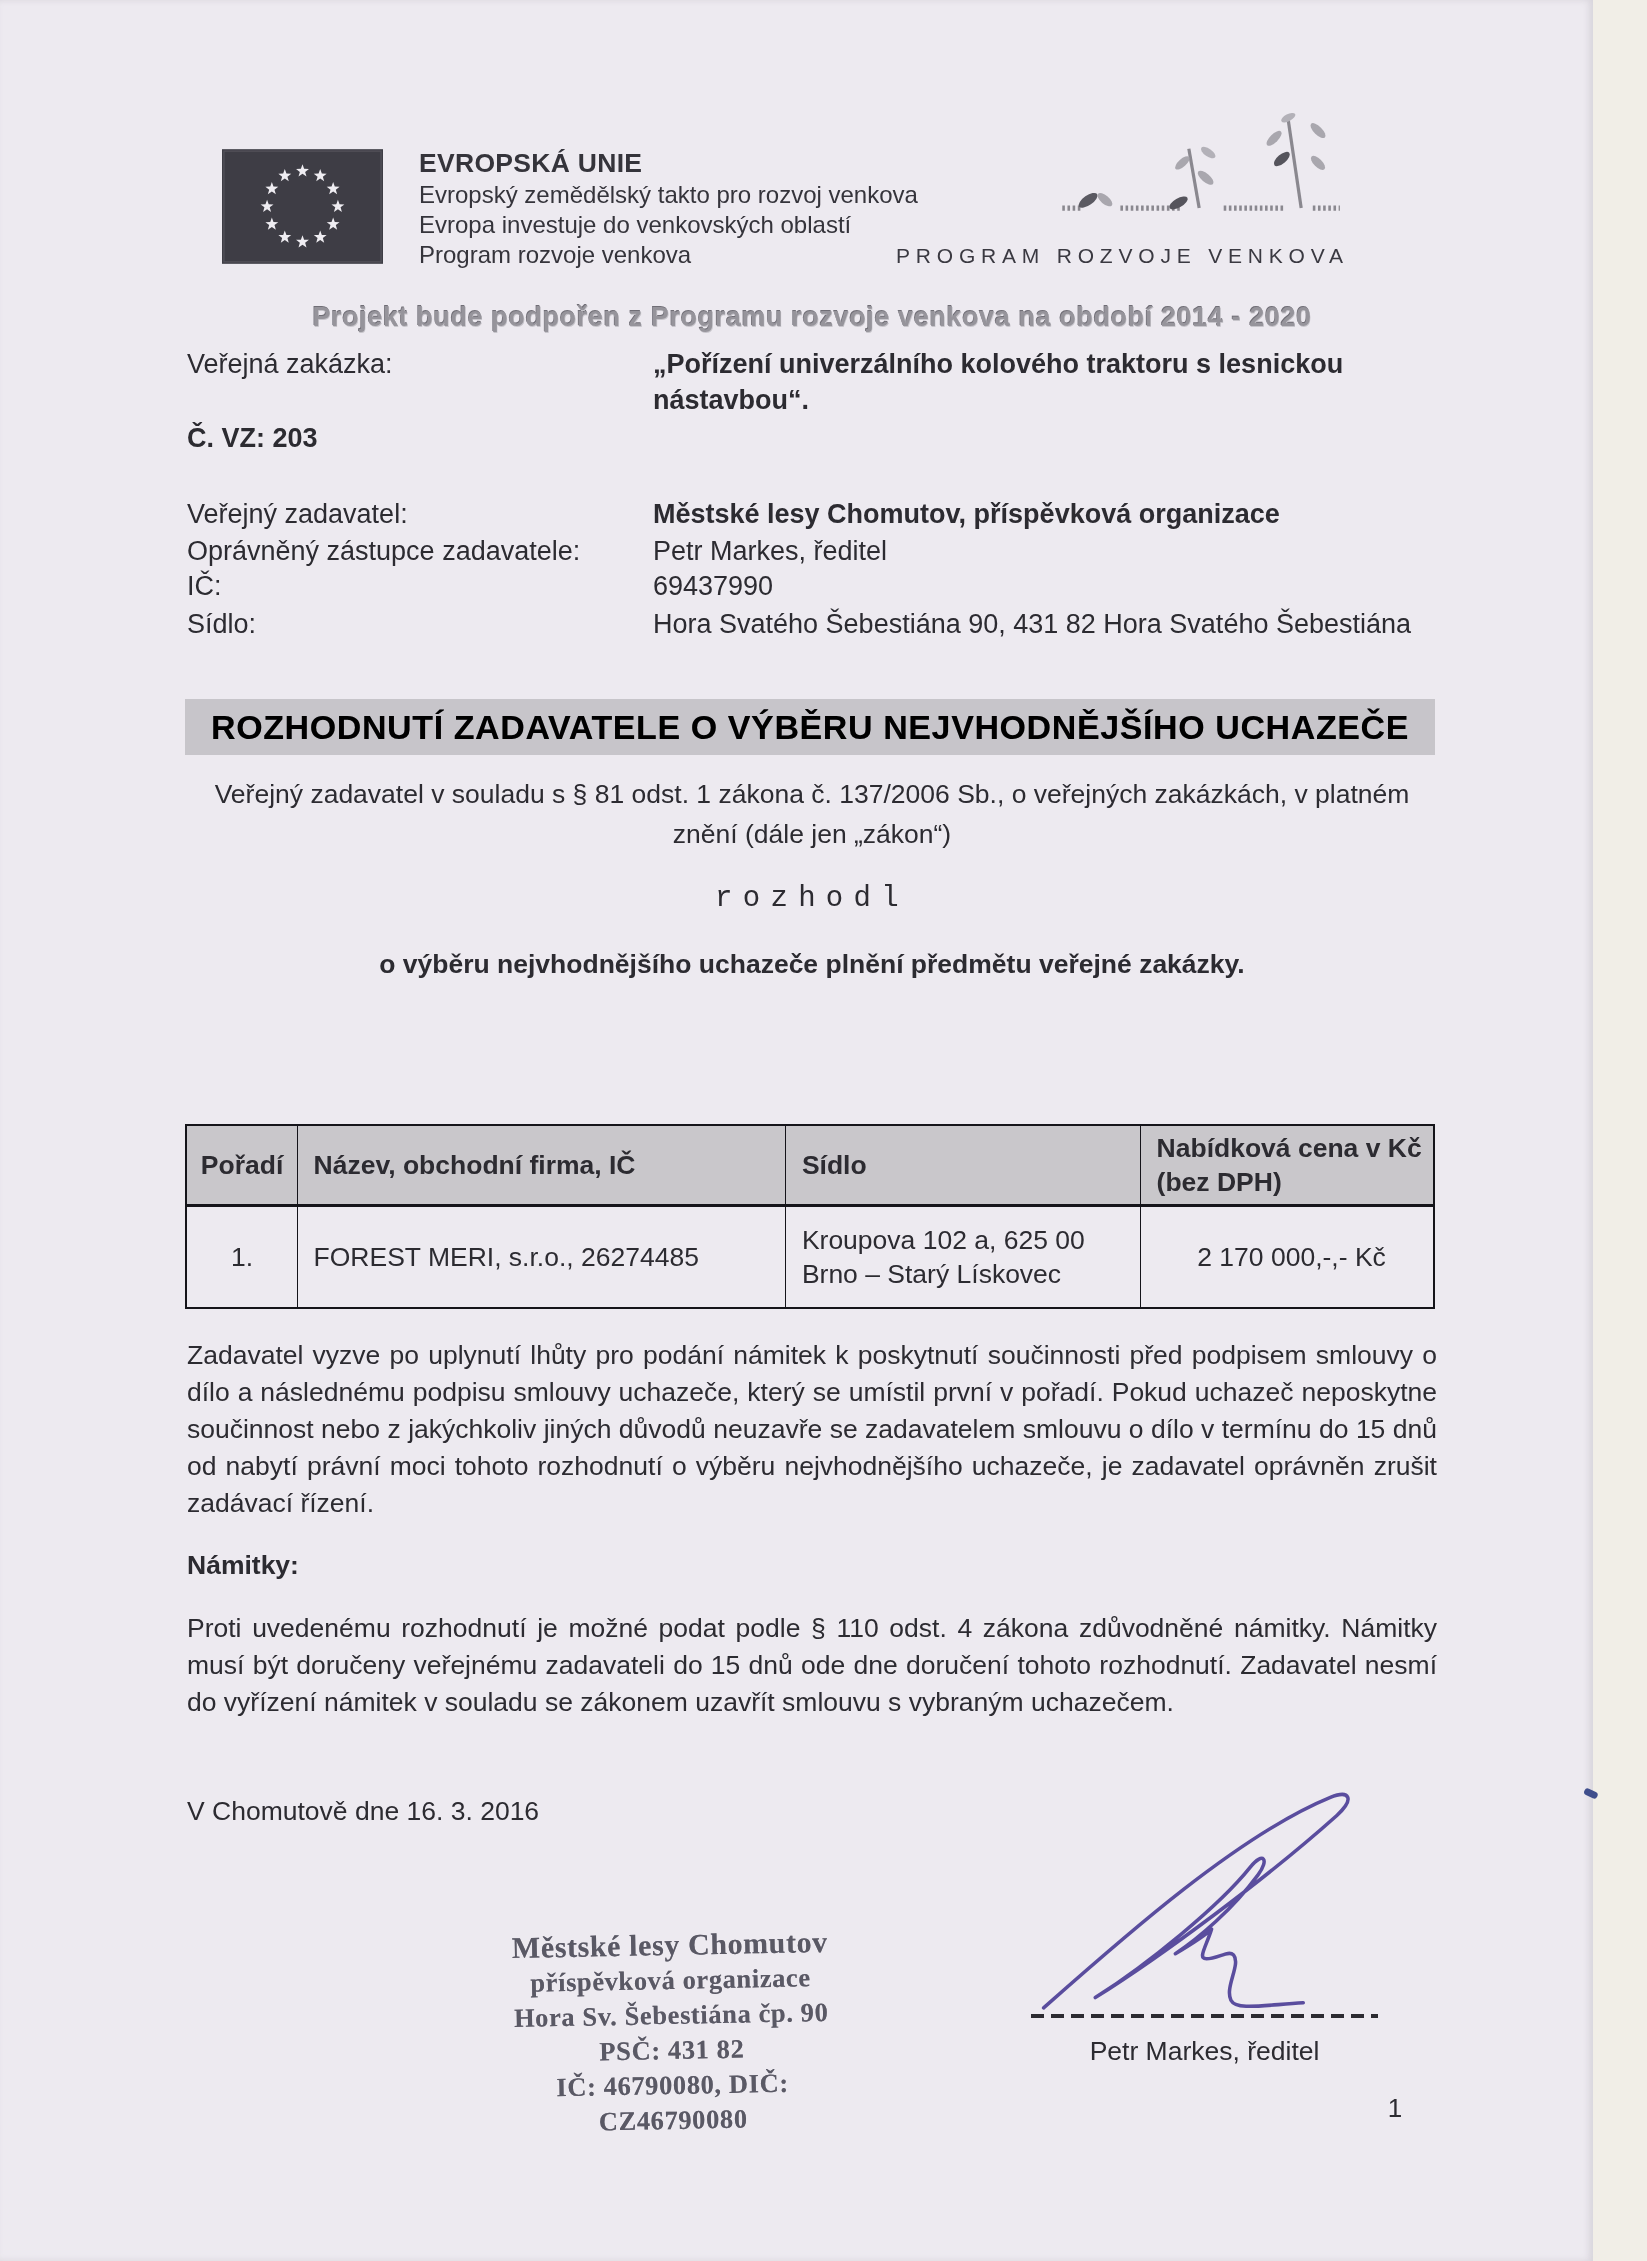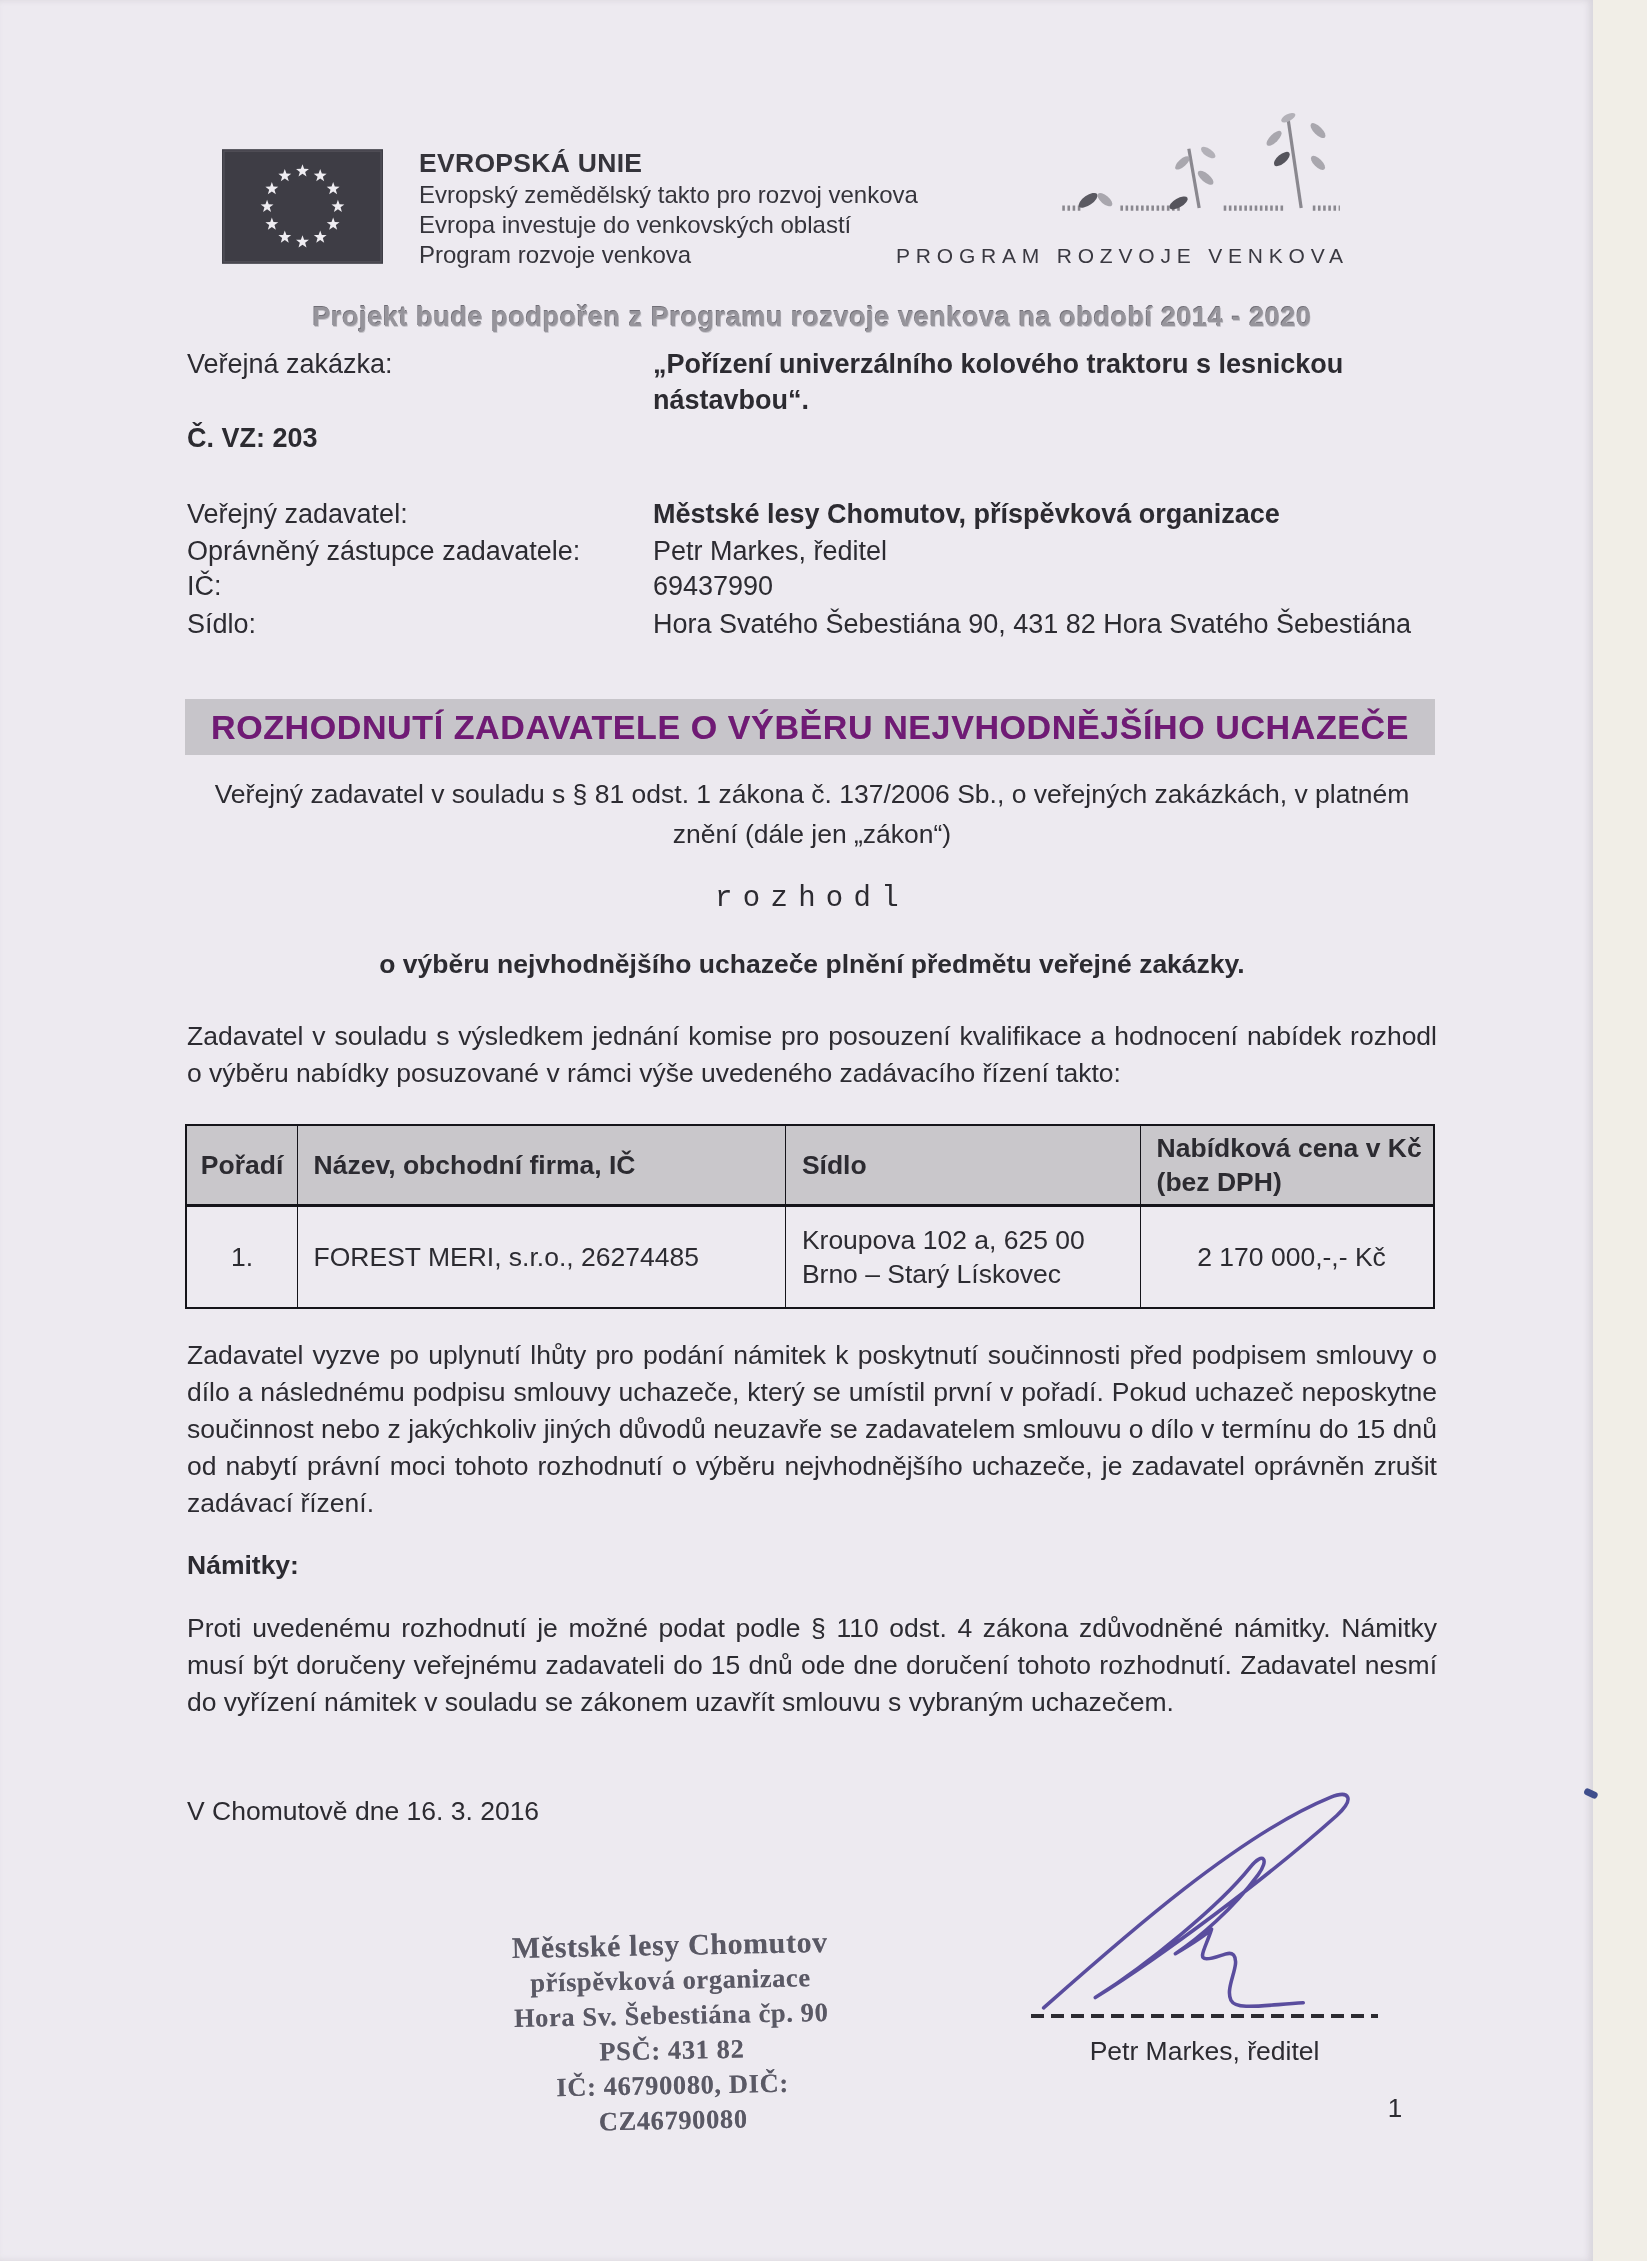--- a/index.html
+++ b/index.html
@@ -37,21 +37,21 @@
   .b{font-weight:700;}
   .r-zakazka{top:346px;}
   .r-vz{top:420px;}
   .r-zadavatel{top:496px;}
   .r-zastupce{top:533px;}
   .r-ic{top:568px;}
   .r-sidlo{top:606px;}
   
   .title-bar{
     position:absolute;left:185px;top:699px;width:1250px;height:56px;
-    background:#c7c5ca;color:#701a75;
+    background:#c7c5ca;color:#000000;
     font-size:34px;font-weight:700;letter-spacing:0.6px;
     line-height:56px;text-align:center;white-space:nowrap;
     text-shadow:0 0 0.6px #8a888f;
   }
   
   .centered{position:absolute;left:187px;width:1250px;text-align:center;}
   .intro{top:774px;font-size:26.5px;line-height:40px;}
   .rozhodl{top:882px;font-size:29px;letter-spacing:10.3px;font-family:Liberation Mono, monospace;}
   .subject{top:949px;font-size:26.5px;font-weight:700;}
   .para{position:absolute;left:187px;width:1250px;font-size:26.5px;line-height:37px;text-align:justify;margin:0;}
@@ -187,21 +187,20 @@
   <div class="meta-row r-sidlo">
     <div class="lbl">Sídlo:</div>
     <div class="val">Hora Svatého Šebestiána 90, 431 82 Hora Svatého Šebestiána</div>
   </div>
 
   <div class="title-bar">ROZHODNUTÍ ZADAVATELE O VÝBĚRU NEJVHODNĚJŠÍHO UCHAZEČE</div>
 
   <p class="centered intro" style="margin:0;">Veřejný zadavatel v souladu s § 81 odst. 1 zákona č. 137/2006 Sb., o veřejných zakázkách, v platném znění (dále jen „zákon“)</p>
   <div class="centered rozhodl">rozhodl</div>
   <div class="centered subject">o výběru nejvhodnějšího uchazeče plnění předmětu veřejné zakázky.</div>
-  <p class="para p1">Zadavatel v souladu s výsledkem jednání komise pro posouzení kvalifikace a hodnocení nabídek rozhodl o výběru nabídky posuzované v rámci výše uvedeného zadávacího řízení takto:</p>
 
   <table class="bid-table">
     <colgroup>
       <col class="c-rank">
         <col class="c-name">
         <col class="c-addr">
         <col class="c-price">
     </colgroup>
     <thead>
       <tr>

